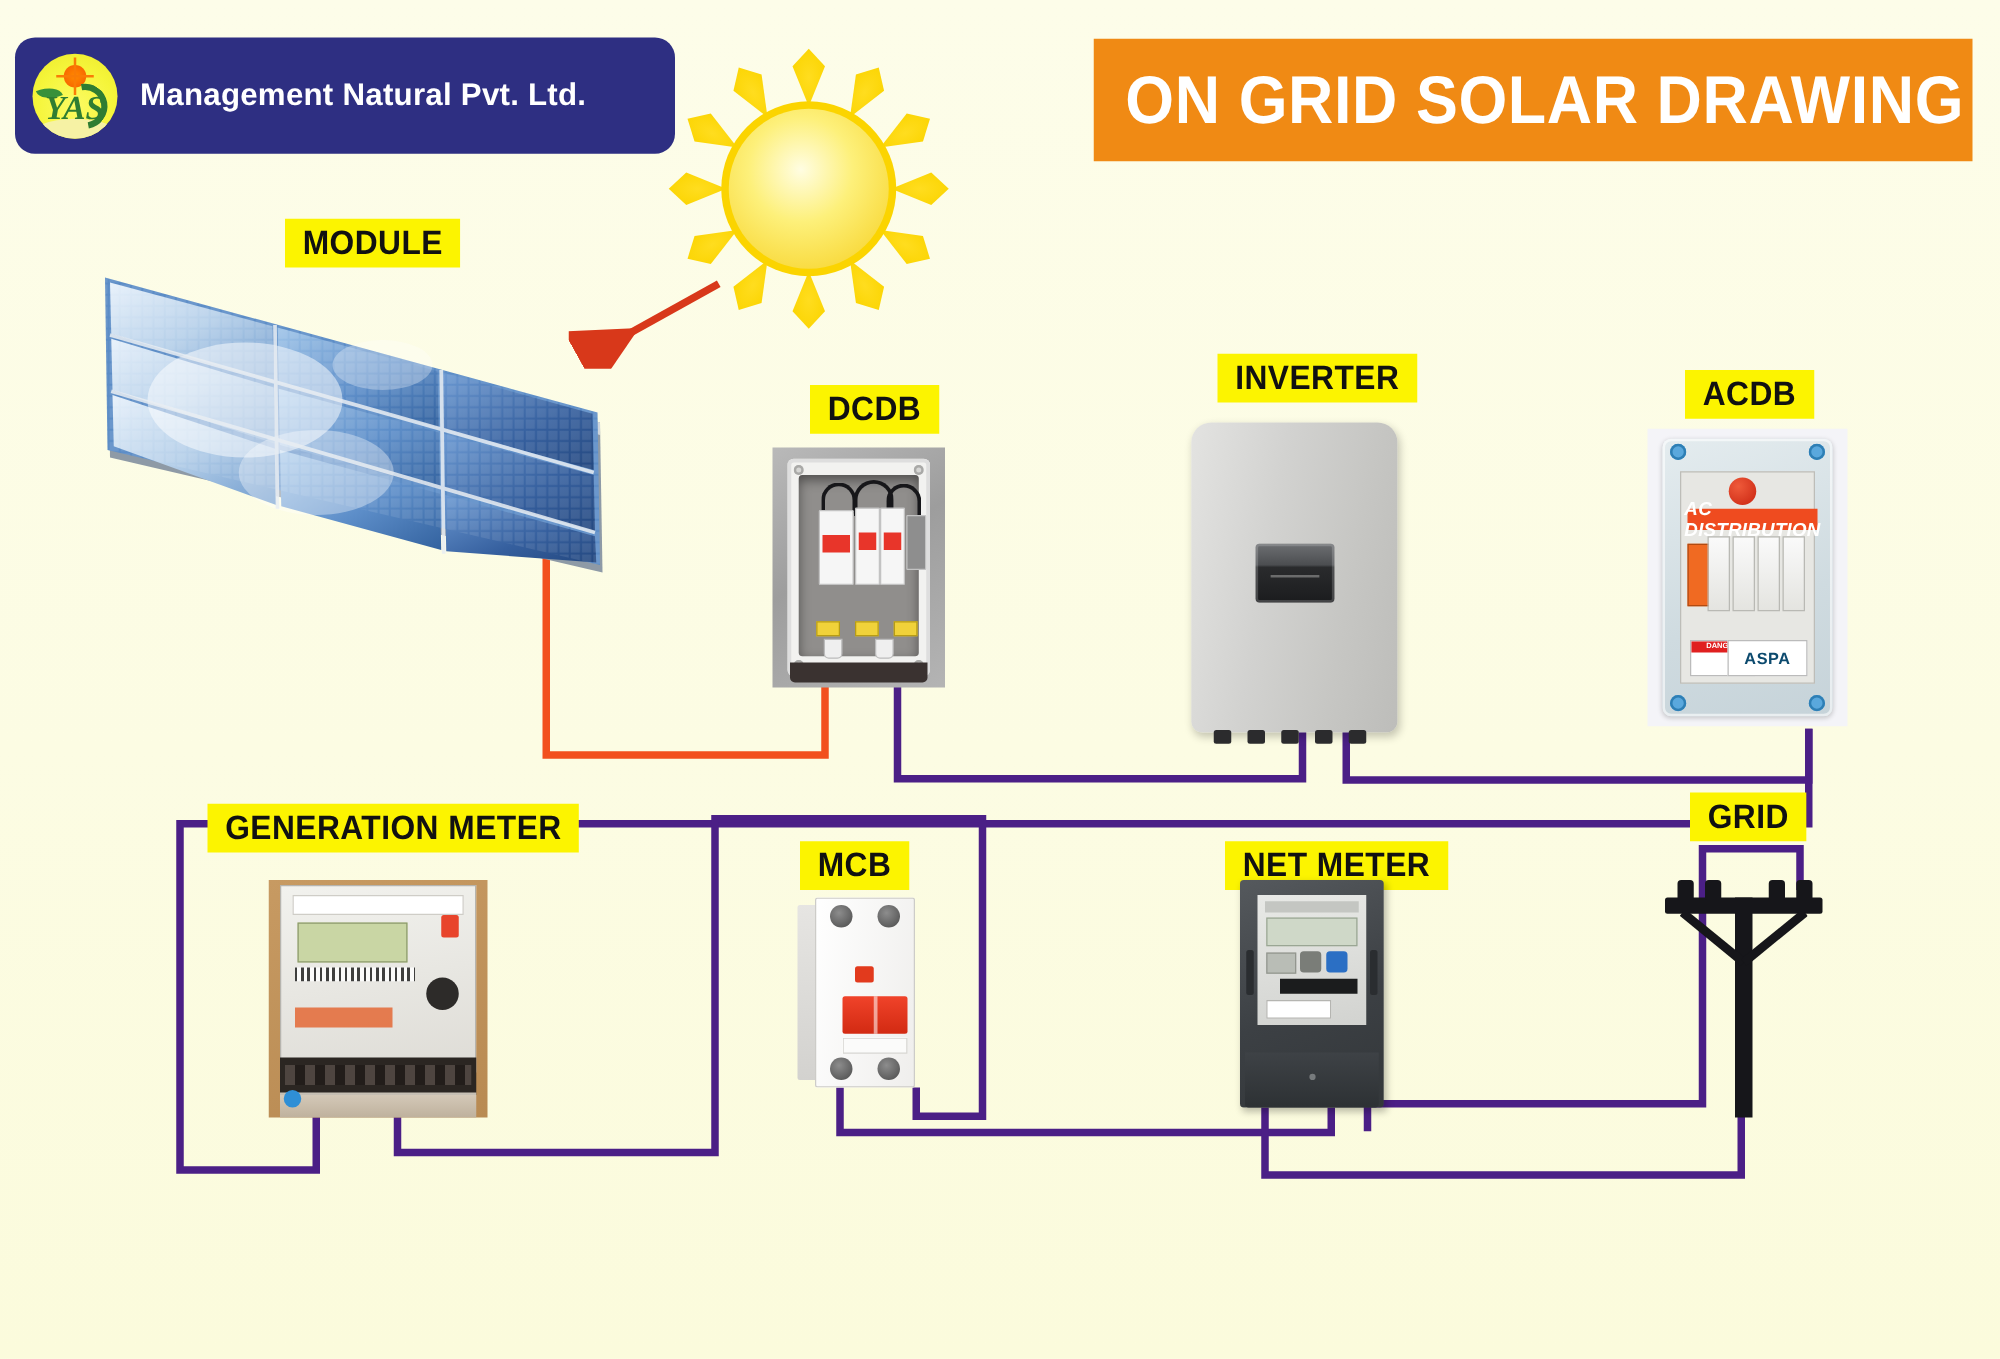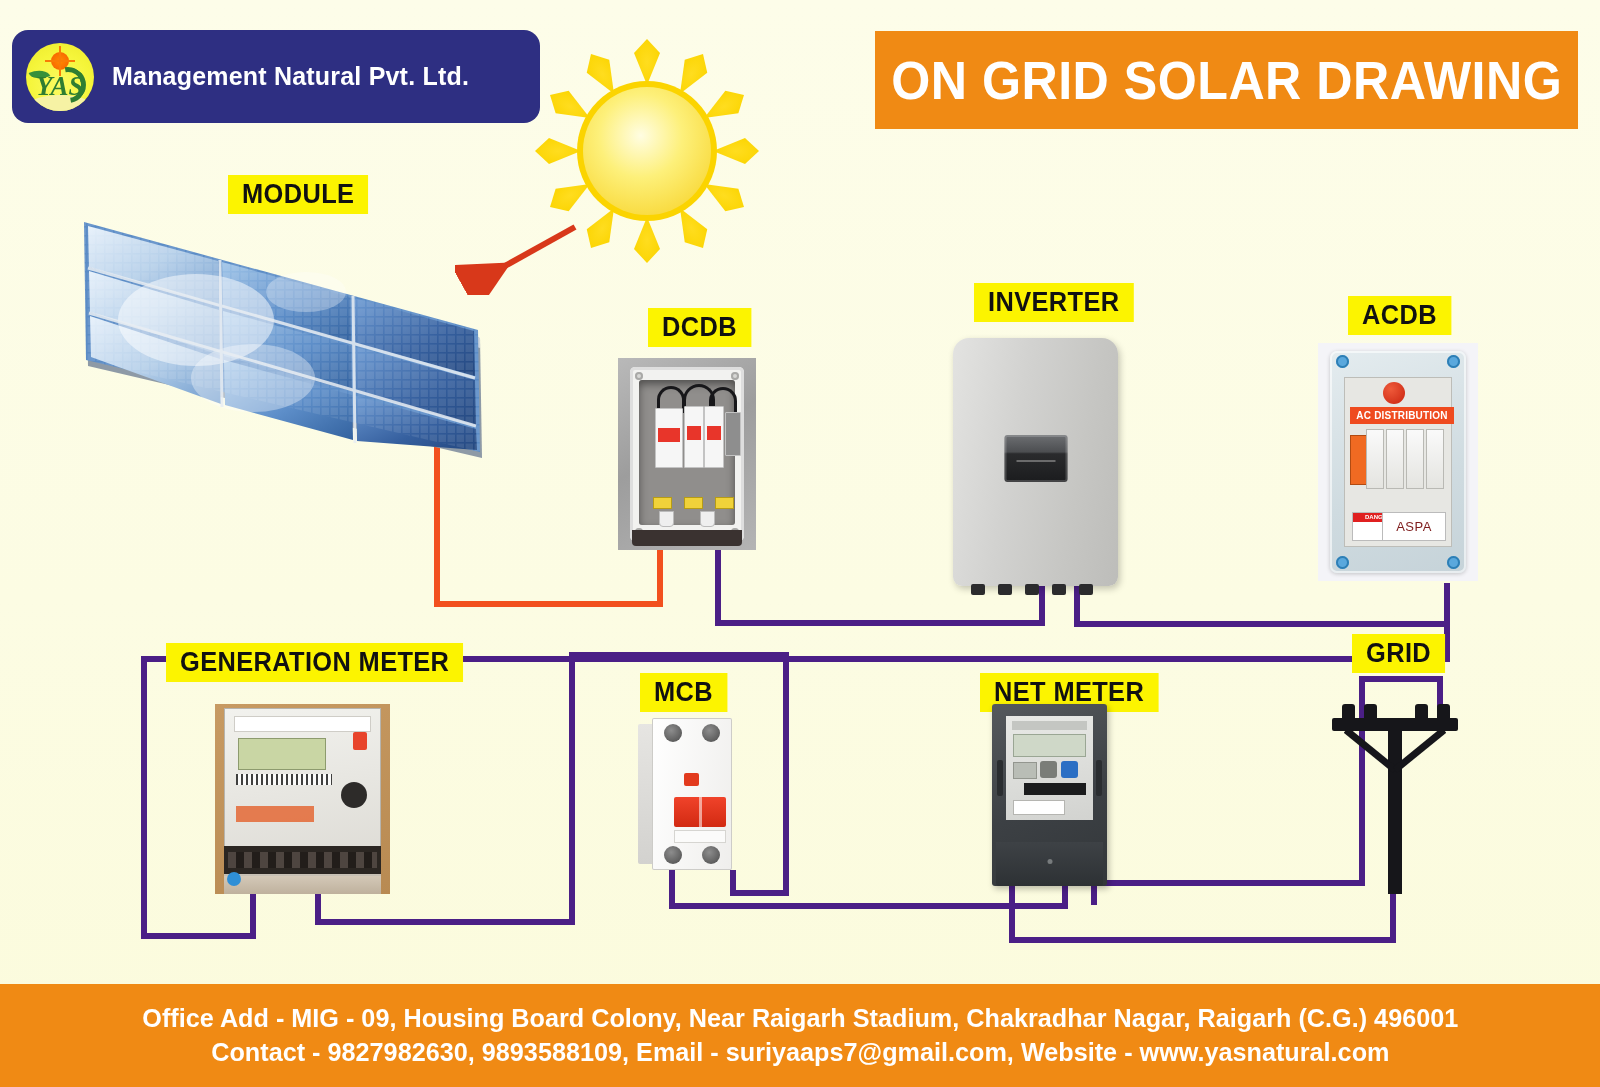--- a/index.html
+++ b/index.html
@@ -31,21 +31,21 @@
   .logo-leaf{position:absolute;left:4px;top:4px;width:19px;height:11px;background:#37913a;
      border-radius:0 100% 0 100%;transform:rotate(-22deg);}
   .logo-swirl{position:absolute;right:8px;top:2px;width:26px;height:26px;border:5px solid #2f7d32;border-radius:50%;
      border-left-color:transparent;border-bottom-color:transparent;transform:rotate(35deg);}
   .logo-base{position:absolute;left:-4px;right:-4px;bottom:0;height:16px;background:#f6f2a4;border-radius:50% 50% 0 0 / 100% 100% 0 0;}
   .logo-text{color:#ffffff;font-size:25px;font-weight:bold;line-height:1.22;margin-left:18px;letter-spacing:.2px;}
 
   .title-banner{
     position:absolute;left:875px;top:31px;width:703px;height:98px;
     background:#f08a14;
-    display:flex;align-items:center;justify-content:center;
+    display:flex;align-items:center;justify-content:flex-start;
   }
   .title-banner span{
     color:#ffffff;font-size:54px;font-weight:bold;letter-spacing:.5px;
     transform:scaleX(.93);white-space:nowrap;
   }
 
   
   .sun{position:absolute;left:534px;top:38px;width:226px;height:226px;}
   .sun svg{display:block;width:100%;height:100%;}
 
@@ -95,28 +95,28 @@
 
   
   .acdb{left:1318px;top:343px;width:160px;height:238px;}
   .acdb-outer{position:absolute;inset:0;background:#f4f4f8;}
   .acdb-case{position:absolute;left:12px;top:8px;right:12px;bottom:8px;
      background:linear-gradient(160deg,#e4ecef,#cfdbe0 60%,#c6d3d9);border-radius:7px;
      box-shadow:inset 0 0 0 2px rgba(255,255,255,.6),0 1px 4px rgba(0,0,0,.2);}
   .acdb-face{position:absolute;left:14px;top:26px;right:14px;bottom:26px;background:#e7e7e3;box-shadow:inset 0 0 0 1px #bdbdb8;}
   .acdb-knob{position:absolute;left:36%;top:5px;width:22px;height:22px;border-radius:50%;background:radial-gradient(circle at 35% 32%,#ef5a3a,#c92410);}
   .acdb-ribbon{position:absolute;left:6px;right:-2px;top:30px;height:17px;background:#ef4b1f;color:#fff;
-     font-size:10px;font-weight:bold;letter-spacing:.2px;display:flex;align-items:center;justify-content:center;}
+     font-size:15px;font-weight:bold;letter-spacing:.2px;display:flex;align-items:center;justify-content:center;font-style:italic;}
   .acdb-mcbrow{position:absolute;left:22px;right:8px;top:52px;height:60px;display:flex;gap:2px;}
   .acdb-mcbrow b{flex:1;background:linear-gradient(180deg,#fafafa,#e4e4e0);border:1px solid #b9b9b4;}
   .acdb-rcb{position:absolute;left:6px;top:58px;width:22px;height:48px;background:#f06a22;border:1px solid #b14b12;}
   .acdb-danger{position:absolute;left:8px;bottom:6px;width:50px;height:27px;background:#fff;border:1px solid #bbb;overflow:hidden;}
   .acdb-danger .dh{background:#e02020;color:#fff;font-size:6px;font-weight:bold;text-align:center;line-height:9px;}
   .acdb-aspa{position:absolute;right:6px;bottom:6px;width:62px;height:27px;background:#fff;border:1px solid #bbb;
-     display:flex;align-items:center;justify-content:center;color:#7f1d1d;font-size:13px;font-weight:normal;letter-spacing:.5px;}
+     display:flex;align-items:center;justify-content:center;color:#0c4a6e;font-size:13px;font-weight:bold;letter-spacing:.5px;}
   .acdb-latch{position:absolute;width:13px;height:13px;border-radius:50%;background:#5aa8dd;box-shadow:inset 0 0 0 2px #2e7fb5;}
 
   
   .genmeter{left:215px;top:704px;width:175px;height:190px;}
   .gm-board{position:absolute;inset:0;background:linear-gradient(160deg,#c79a62,#b88a52);}
   .gm-body{position:absolute;left:9px;top:4px;right:9px;bottom:36px;background:linear-gradient(170deg,#f2f2ee,#dedcd6);
      box-shadow:inset 0 0 0 1px #b6b4ae;}
   .gm-lcd{position:absolute;left:14px;top:30px;width:86px;height:30px;background:#c9d6a4;border:1px solid #8d9b6e;}
   .gm-strip{position:absolute;left:10px;right:10px;top:8px;height:14px;background:#fff;border:1px solid #cfcdc7;}
   .gm-code{position:absolute;left:12px;top:66px;width:96px;height:11px;background:#fff;
@@ -458,19 +458,14 @@
     <div class="gp-ins" style="left:34px;"></div>
     <div class="gp-ins" style="right:32px;"></div>
     <div class="gp-ins" style="right:10px;"></div>
     <div class="gp-post"></div>
     <svg class="gp-brace" viewBox="0 0 102 44">
       <path d="M2,0 L51,40" stroke="#16161a" stroke-width="7" fill="none"></path>
       <path d="M100,0 L51,40" stroke="#16161a" stroke-width="7" fill="none"></path>
     </svg>
   </div>
 
-  <div style="position:absolute;left:0;bottom:0;width:1600px;height:103px;background:#f08a14;
-              display:flex;flex-direction:column;align-items:center;justify-content:center;gap:3px;">
-    <div style="color:#fff;font-size:26px;font-weight:bold;transform:scaleX(.97);white-space:nowrap;">Office Add - MIG - 09, Housing Board Colony, Near Raigarh Stadium, Chakradhar Nagar, Raigarh (C.G.) 496001</div>
-    <div style="color:#fff;font-size:26px;font-weight:bold;transform:scaleX(.97);white-space:nowrap;">Contact - 9827982630, 9893588109, Email - suriyaaps7@gmail.com, Website - www.yasnatural.com</div>
-  </div>
 
 </div>
 
 </body></html>

